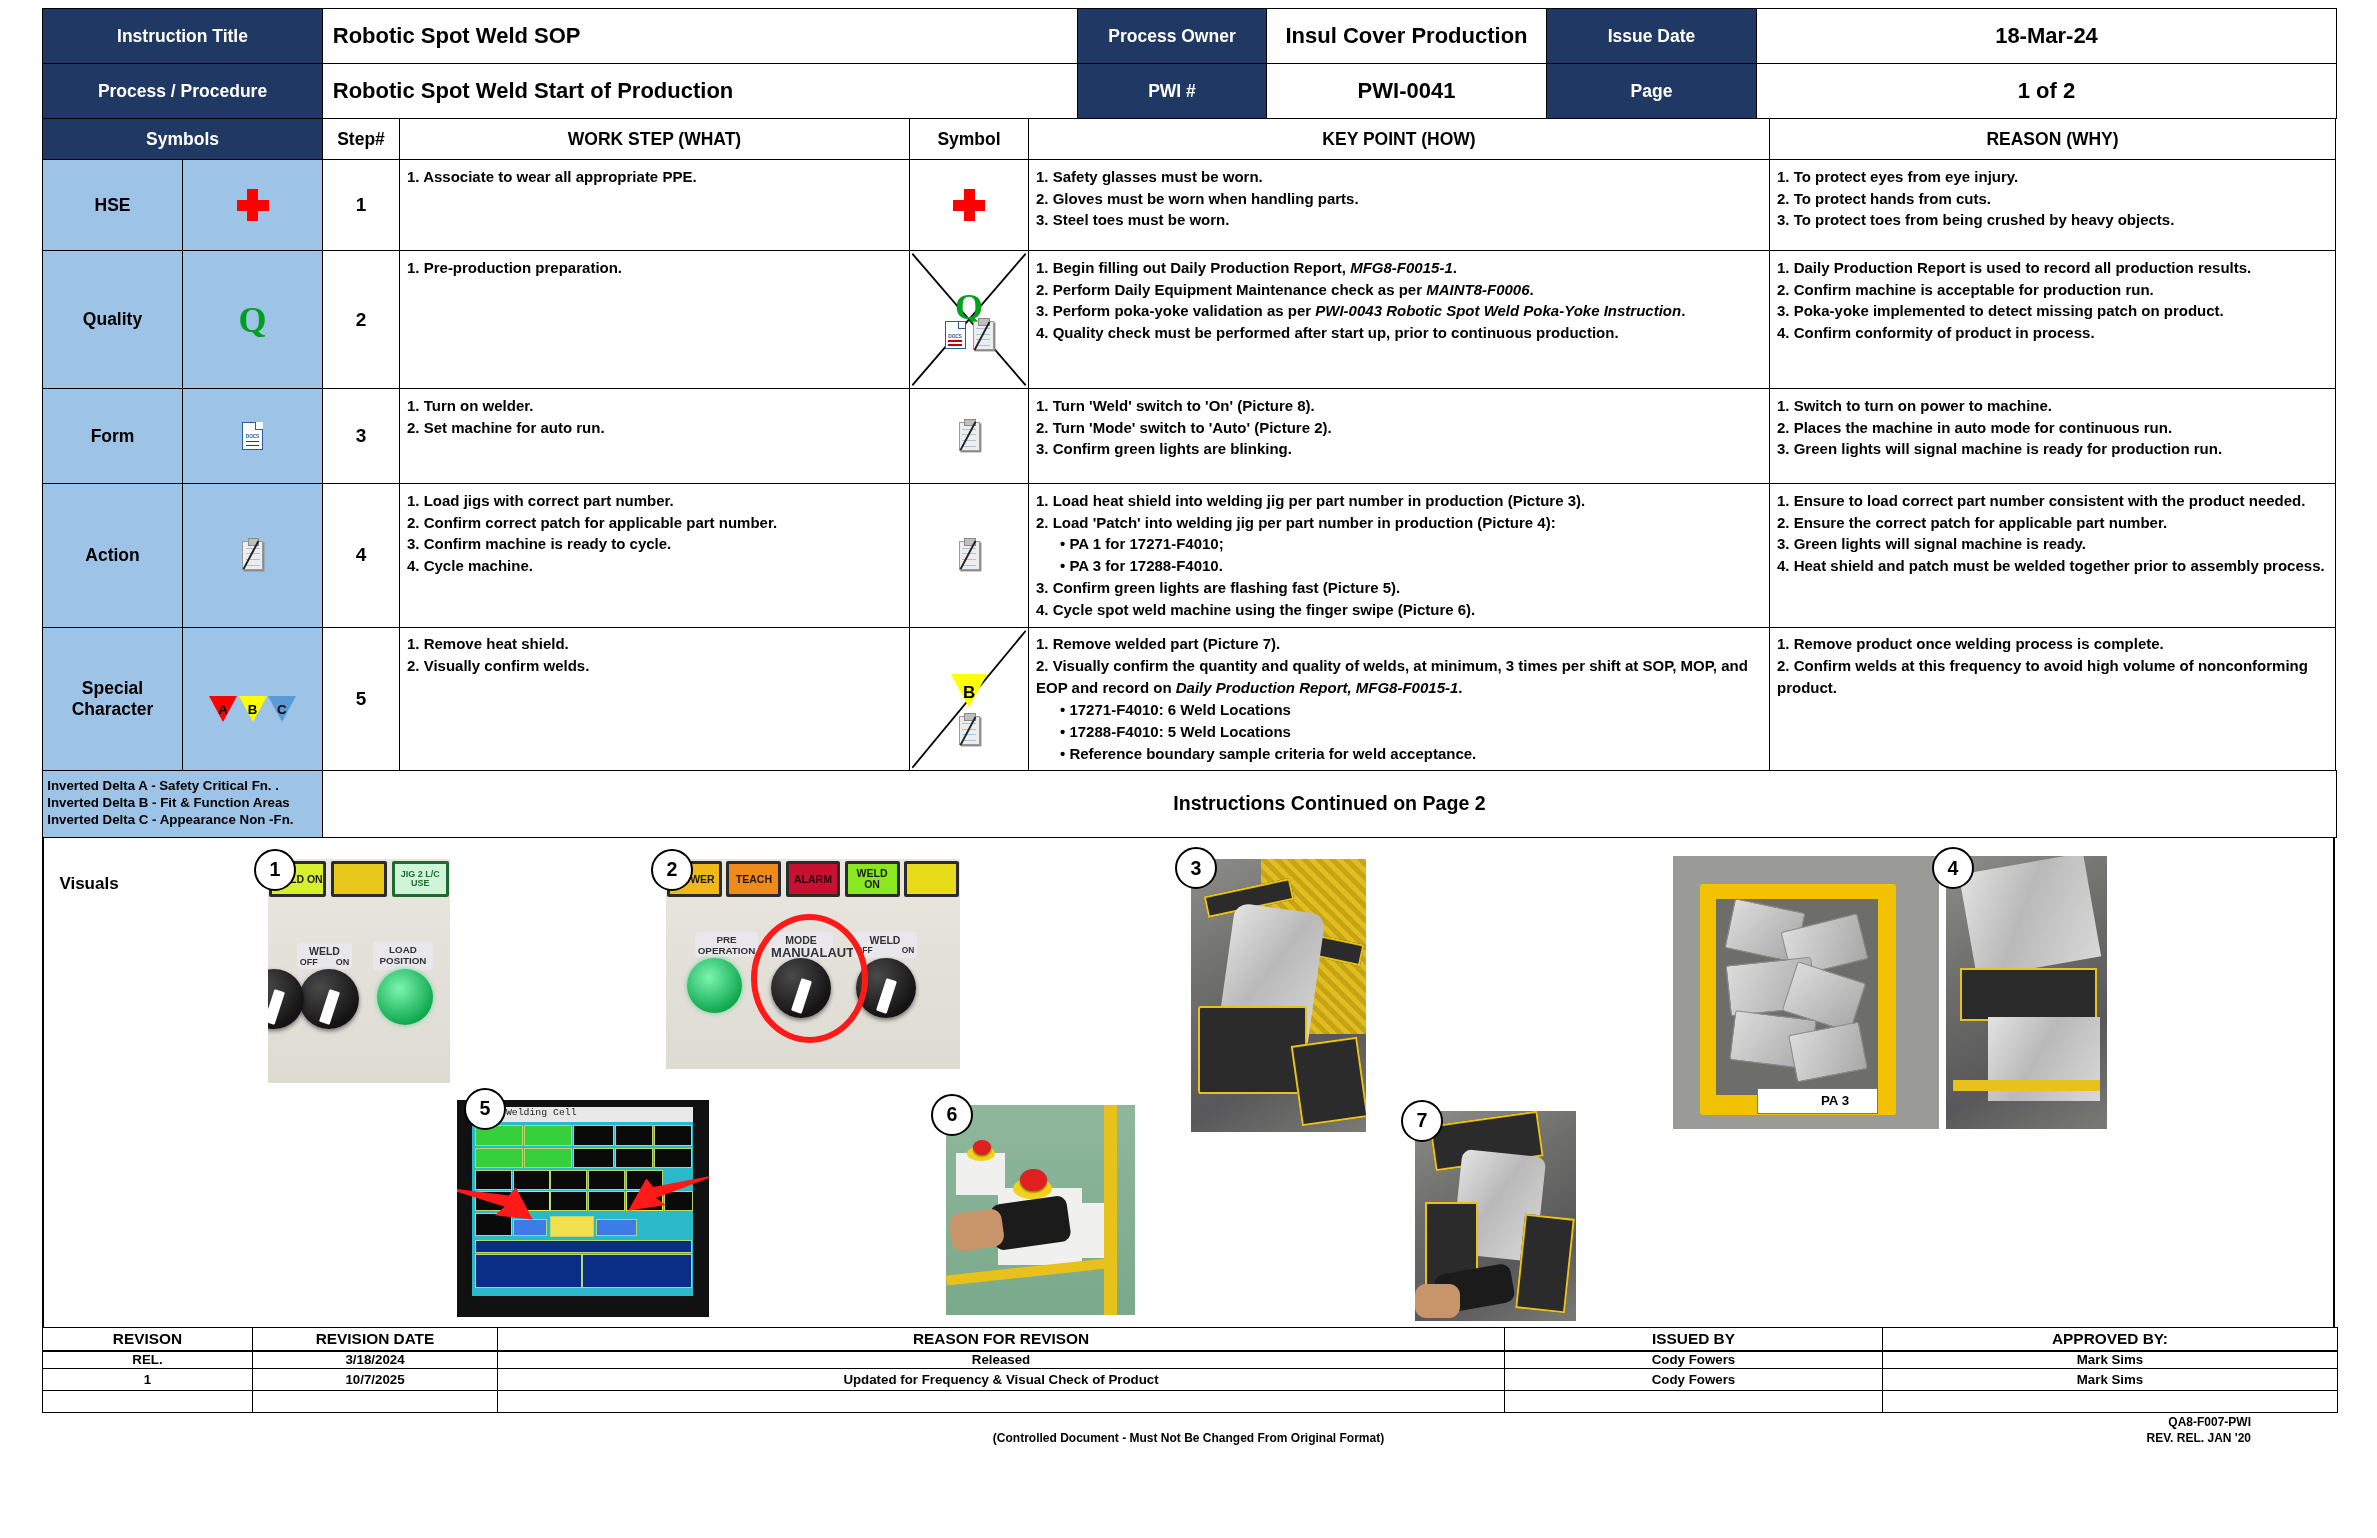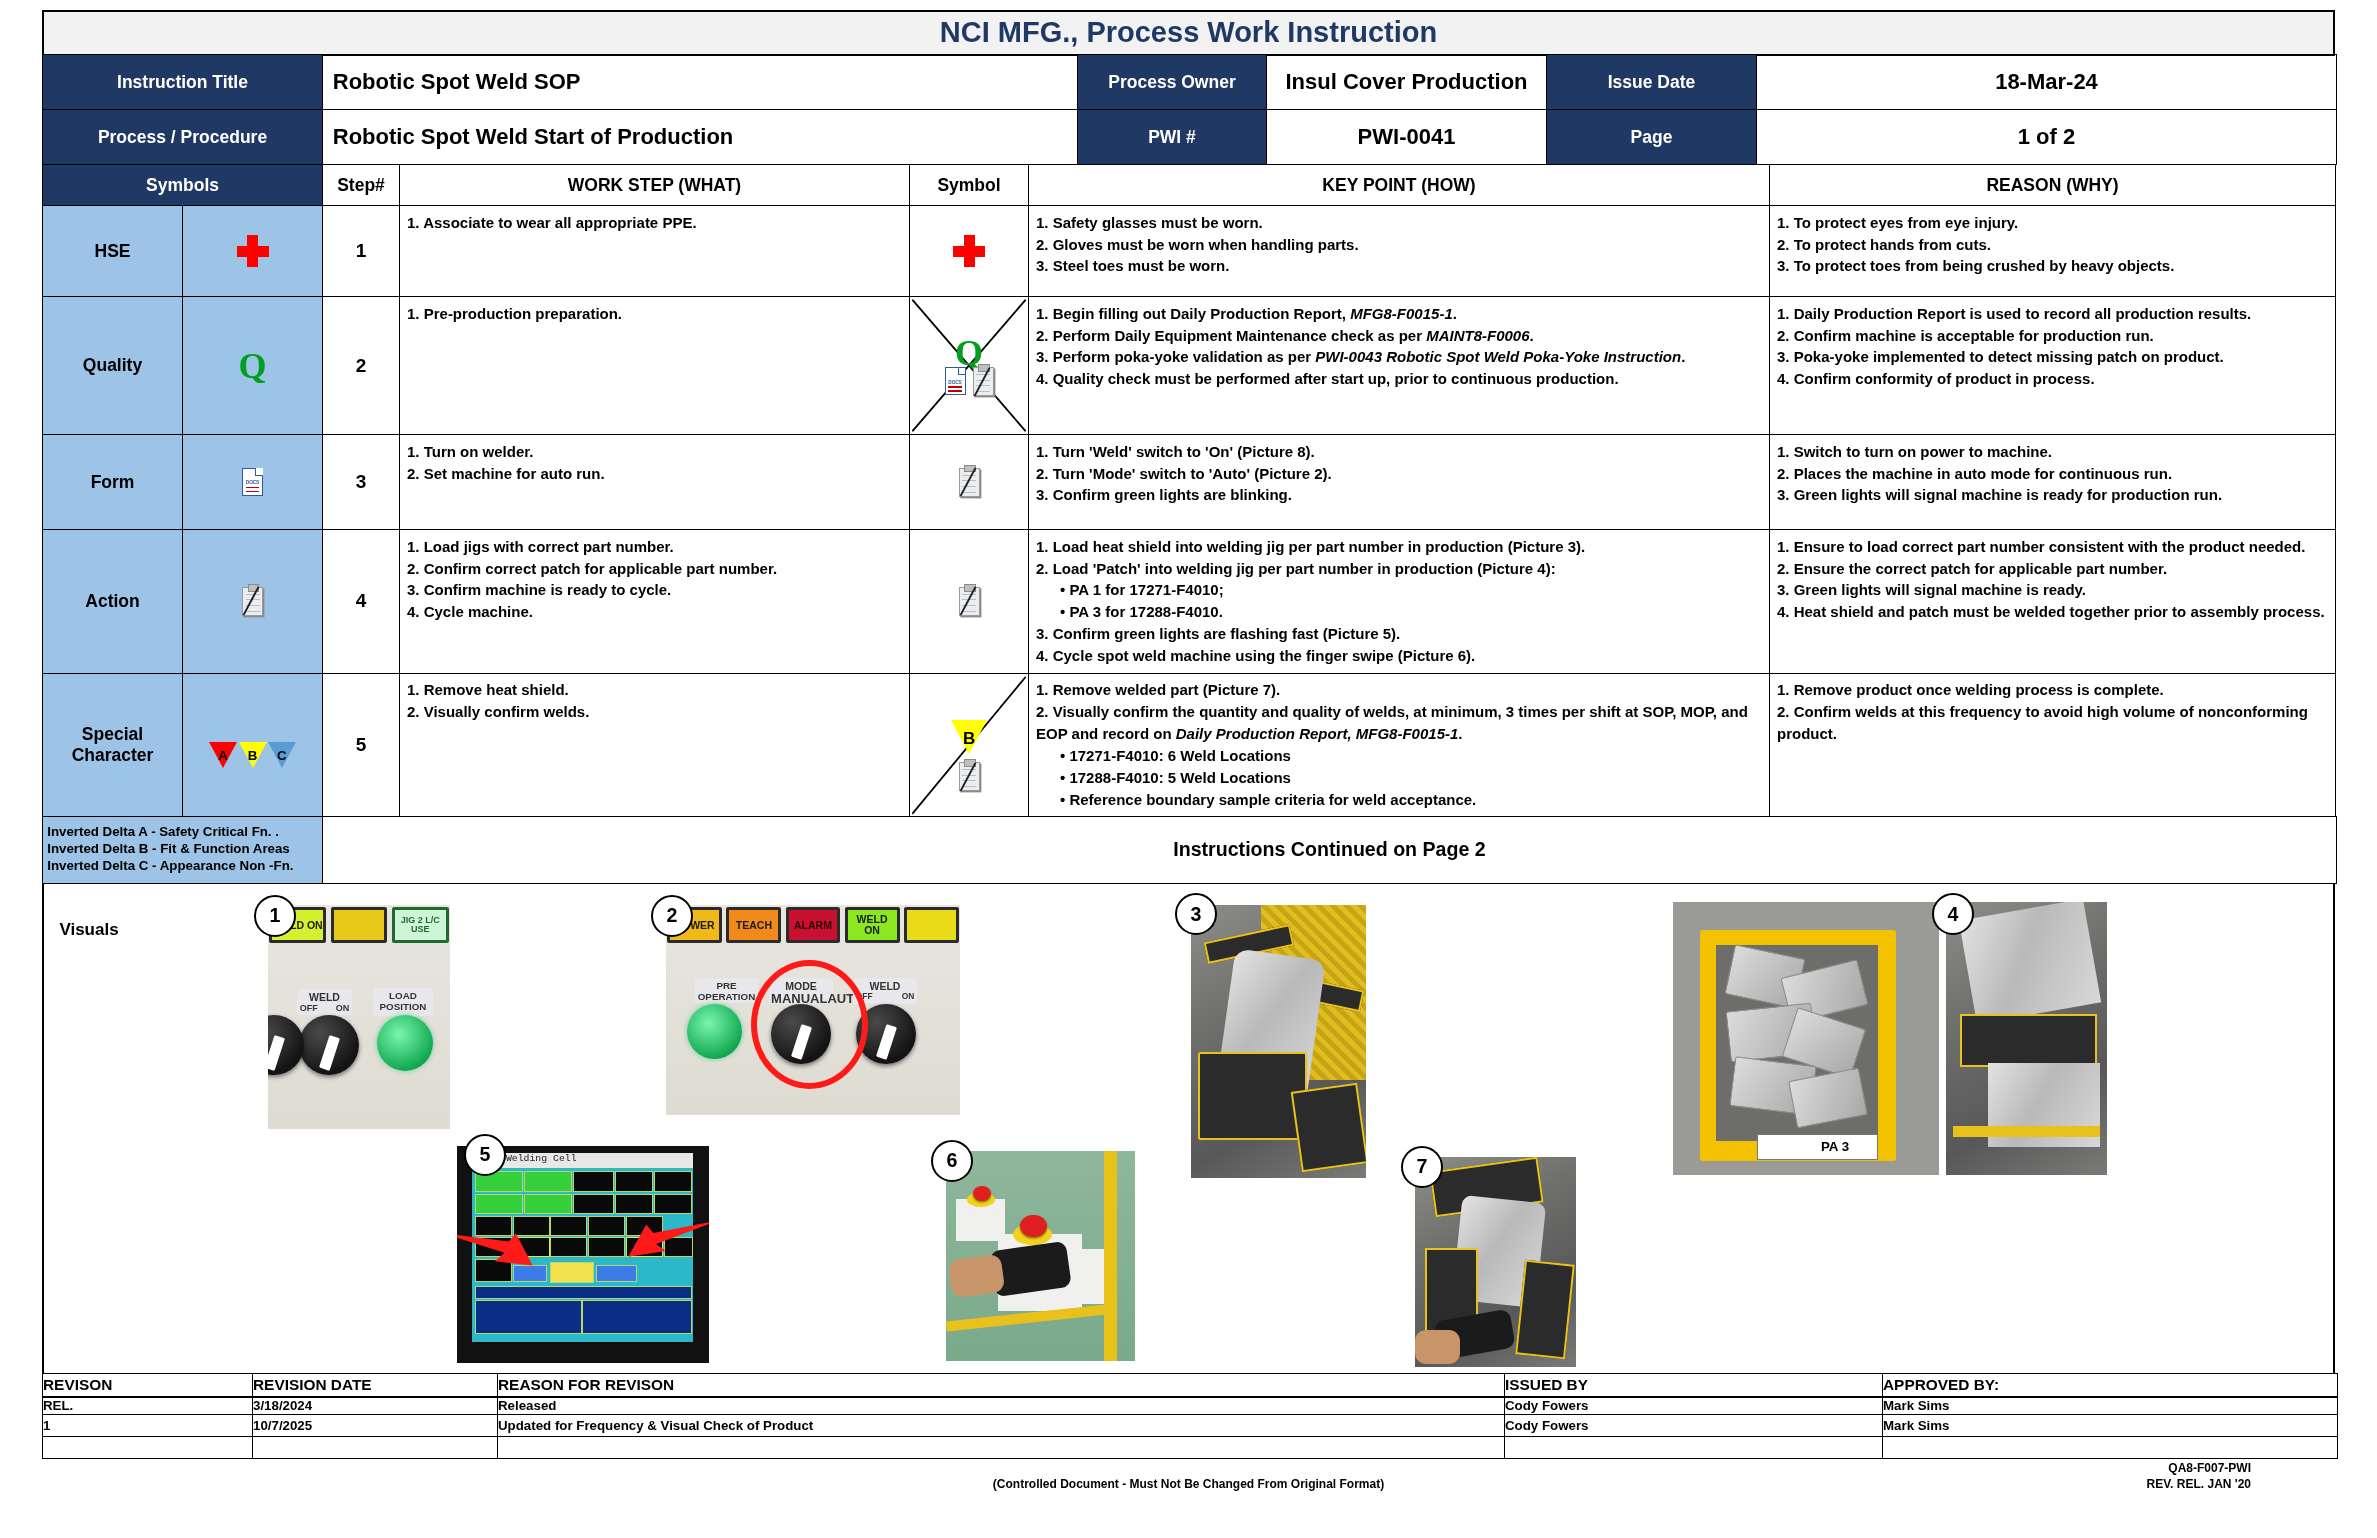--- a/index.html
+++ b/index.html
@@ -102,40 +102,33 @@
   
   .p6{background:linear-gradient(#8FB79B,#7aa98b);}
   .box6{position:absolute;background:#F0F0EE;}
   .estop{position:absolute;border-radius:50%;background:#E02020;box-shadow:0 1.4px 2.1px rgba(0,0,0,.45);}
   .estopring{position:absolute;border-radius:50%;background:#F2D21A;}
   .glove{position:absolute;background:#1b1b1b;border-radius:9.8px;}
   .arm{position:absolute;background:#C8956B;border-radius:11.2px;}
   .ypole{position:absolute;background:#E8C11A;}
 
   
-  .rev td{font-weight:bold;}
+  .rev td{font-weight:bold;text-align:center;}
   .rev .h{font-size:15.4px;border-bottom:2.1px solid #000;}
   .rev .d{font-size:13.3px;}
   .foot{position:relative;height:49px;}
   .foot .c{position:absolute;left:0;right:0;top:18px;text-align:center;font-size:12px;font-weight:bold;}
   .foot .r1{position:absolute;right:84px;top:1.4px;font-size:12px;font-weight:bold;}
   .foot .r2{position:absolute;right:84px;top:18px;font-size:12px;font-weight:bold;}
 </style>
 </head>
 <body>
 
 <div class="page">
 
-  <table>
-    <tbody>
-        <tr>
-          <td class="ttl-bar">NCI MFG., Process Work Instruction</td>
-        </tr>
-  </tbody>
-    </table>
 
   <table style="margin-top:-1.4px;">
     <colgroup>
         <col style="width:280px">
         <col style="width:755px">
         <col style="width:189px">
         <col style="width:280px">
         <col style="width:210px">
         <col style="width:580px">
       </colgroup>

